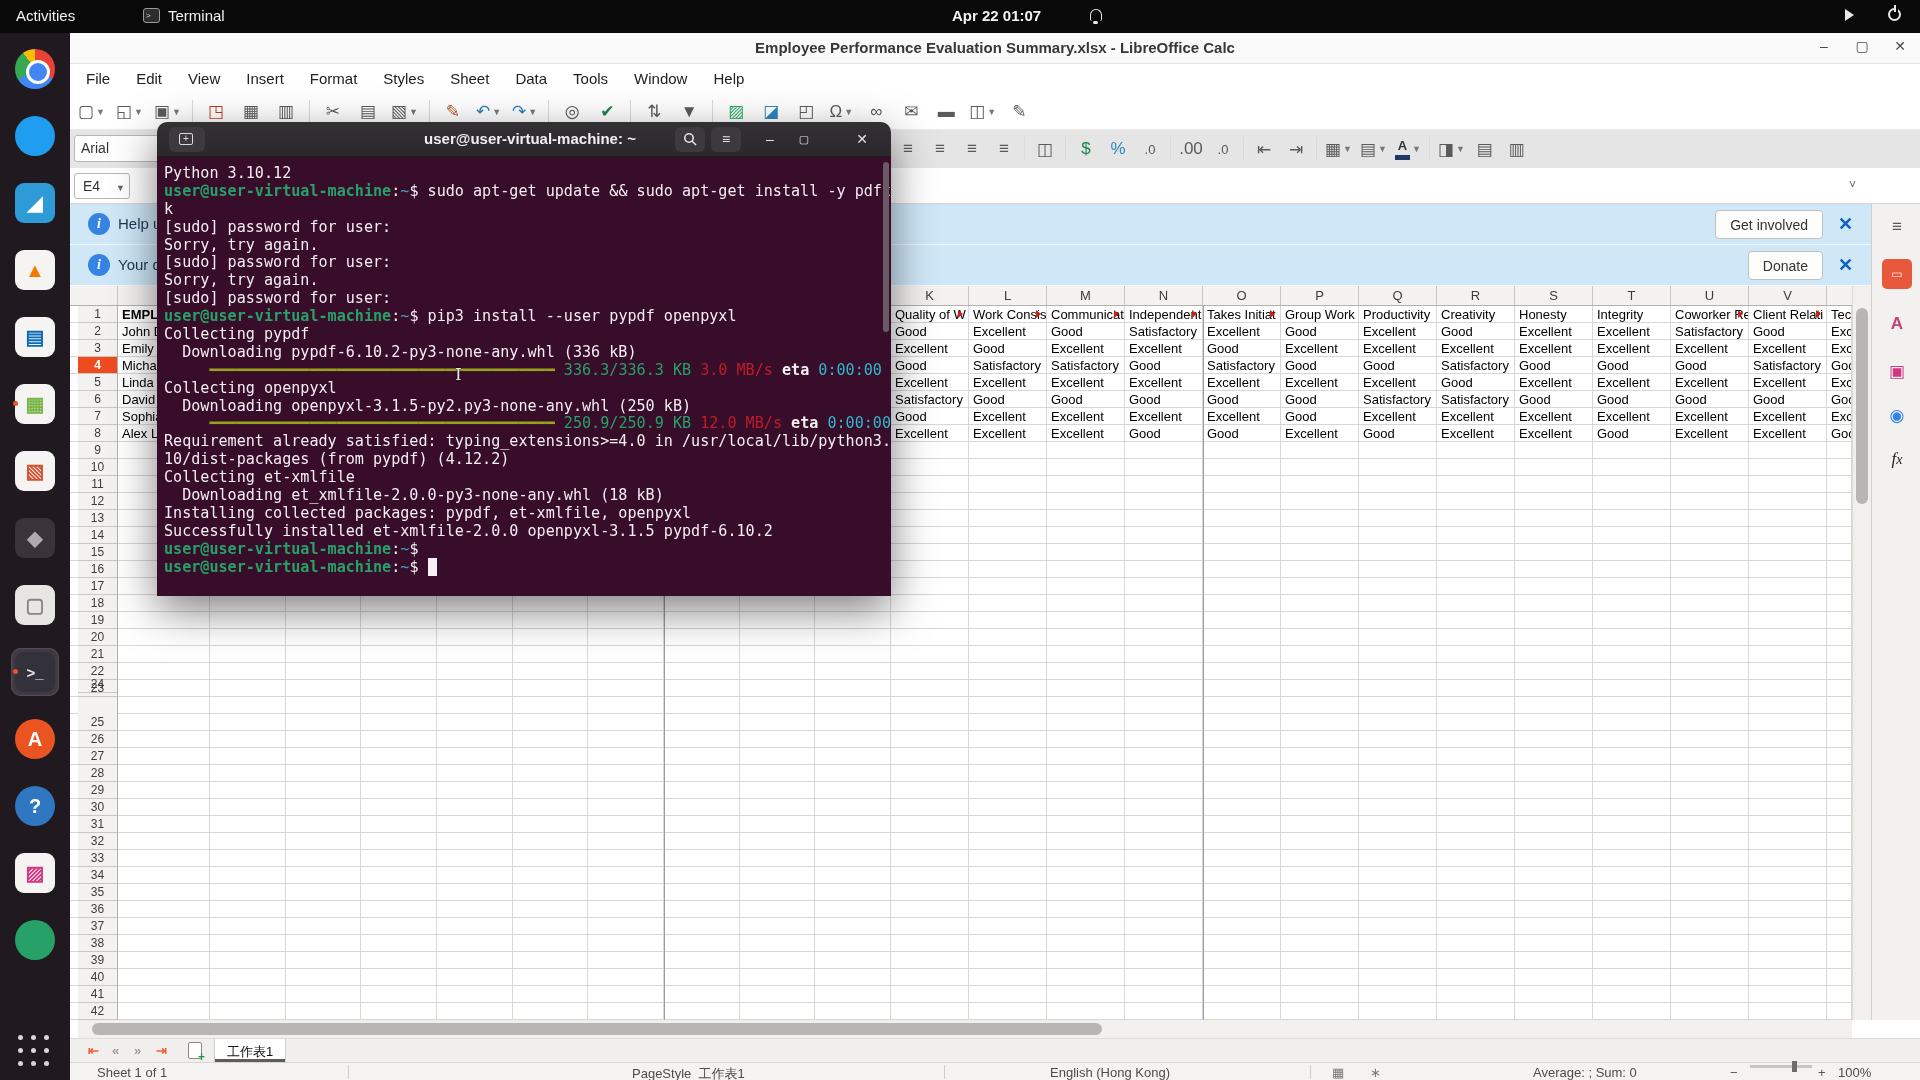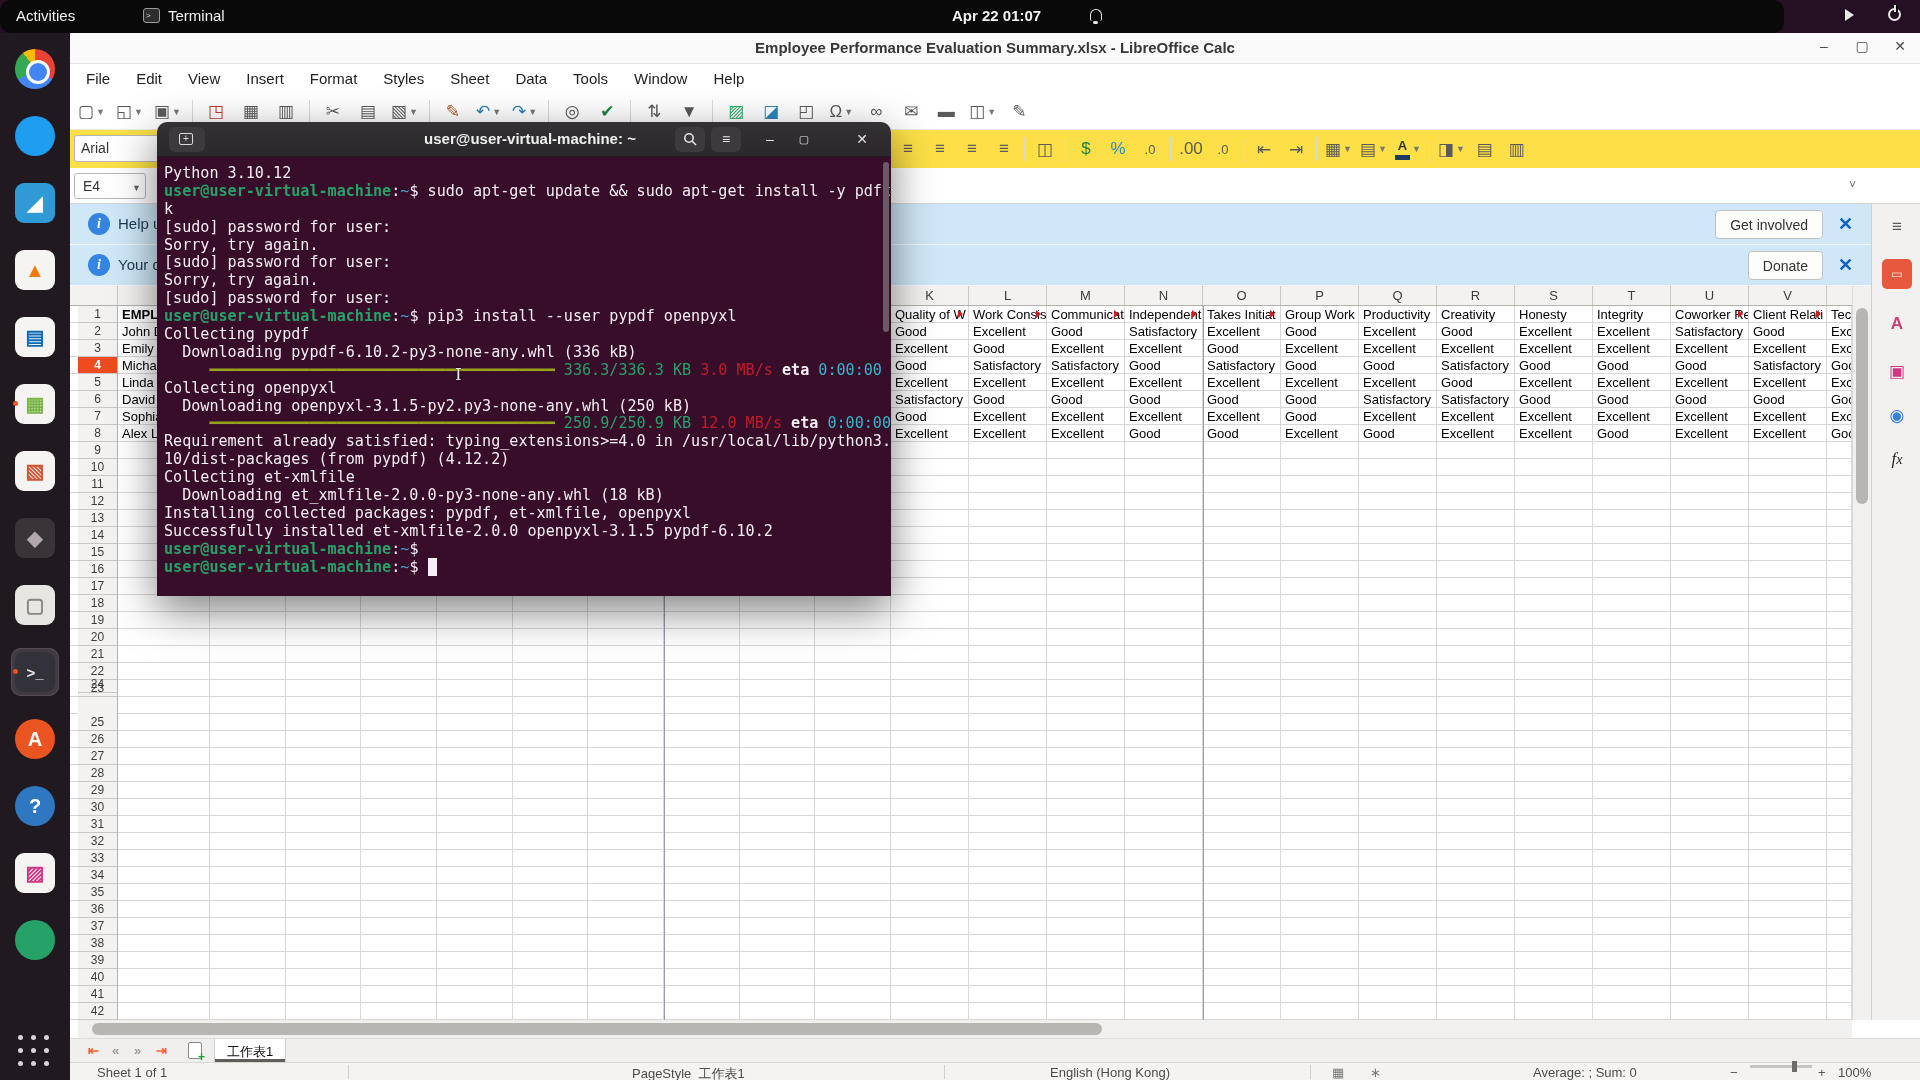--- a/index.html
+++ b/index.html
@@ -1,21 +1,21 @@
 <!DOCTYPE html>
 <html><head>
 <meta charset="utf-8">
 <style>
   * { margin:0; padding:0; box-sizing:border-box; }
   html,body { width:1920px; height:1080px; overflow:hidden; background:#000; }
   body { font-family:"Liberation Sans", sans-serif; }
   #screen { position:relative; width:1920px; height:1080px; background:#241022; overflow:hidden; }
 
   
-  #topbar { position:absolute; left:0; top:0; width:1784px; height:33px; background:#090909; color:#f2f2f2; z-index:60; font-size:15px;border-radius:11px; }
+  #topbar { position:absolute; left:0; top:0; width:1920px; height:33px; background:#090909; color:#f2f2f2; z-index:60; font-size:15px; }
   #topbar .activities { position:absolute; left:16px; top:7px; }
   #topbar .appgroup { position:absolute; left:143px; top:7px; display:flex; gap:8px; align-items:center; }
   .term-mini { width:17px; height:15px; background:#2d2d2d; border:1px solid #9a9a9a; border-radius:3px; color:#ddd; font-size:8px; line-height:13px; padding-left:2px; }
   #topbar .clock { position:absolute; left:952px; top:7px; font-weight:bold; }
   .bell { position:absolute; left:1090px; top:9px; width:12px; height:12px; border:1.5px solid #e8e8e8; border-bottom:none; border-radius:6px 6px 2px 2px; }
   .bell:after { content:""; position:absolute; left:2px; bottom:-3px; width:5px; height:3px; background:#e8e8e8; border-radius:2px; }
   .spk { position:absolute; left:1845px; top:9px; width:0; height:0; border:6px solid transparent; border-right:9px solid #e8e8e8; transform:rotate(180deg); }
   .pwr { position:absolute; left:1888px; top:8px; width:13px; height:13px; border:2px solid #e8e8e8; border-radius:50%; }
   .pwr:after { content:""; position:absolute; left:4px; top:-5px; width:2px; height:7px; background:#090909; border-left:2px solid #e8e8e8; }
 
@@ -36,28 +36,28 @@
   .winbtns { position:absolute; right:10px; top:5px; display:flex; gap:18px; color:#4a4a4a; font-size:14px; }
   .winbtns span { width:20px; text-align:center; }
 
   #menubar { position:absolute; left:0; top:31px; width:100%; height:30px; background:#fff; display:flex; gap:26px; padding:6px 0 0 16px; font-size:15px; color:#222; }
 
   #maintoolbar { position:absolute; left:0; top:61px; width:100%; height:36px; background:#fff; border-bottom:1px solid #ebe9e6; display:flex; align-items:center; gap:11px; padding-left:8px; }
   .tbi { display:flex; align-items:center; gap:2px; color:#5a5a5a; font-size:17px; min-width:24px; justify-content:center; }
   .tbi .dd { font-size:9px; color:#777; }
   .tsep { width:1px; height:24px; background:#dcdad7; }
 
-  #fmtbar { position:absolute; left:0; top:97px; width:100%; height:38px; background:#fde047; }
+  #fmtbar { position:absolute; left:0; top:97px; width:100%; height:38px; background:#e5e5e5; }
   .fontbox { position:absolute; left:4px; top:5px; width:112px; height:27px; border:1px solid #b9b6b2; border-radius:3px; font-size:14px; color:#333; padding:4px 6px; background:#fff; }
   .fontbox .dd { position:absolute; right:4px; top:9px; font-size:9px; color:#666; }
   #fmticons { position:absolute; left:826px; top:4px; display:flex; align-items:center; gap:8px; height:30px; }
   .swatch { width:15px; height:5px; background:#1f3864; display:block; margin-top:2px; }
 
   #nameboxrow { position:absolute; left:0; top:135px; width:100%; height:36px; background:#fff; border-bottom:1px solid #d8d5d2; }
-  .namebox { position:absolute; left:4px; top:5px; width:72px; height:26px; border:1px solid #b9b6b2; border-radius:3px; font-size:14px; color:#333; padding:4px 8px; }
+  .namebox { position:absolute; left:4px; top:5px; width:56px; height:26px; border:1px solid #b9b6b2; border-radius:3px; font-size:14px; color:#333; padding:4px 8px; }
   .namebox .dd { position:absolute; right:4px; top:9px; font-size:9px; color:#666; }
   .fbexpand { position:absolute; right:64px; top:10px; color:#666; font-size:12px; }
 
   .notif { position:absolute; left:0; width:1801px; height:41px; background:#cfe7f7; border-bottom:1px solid #f3f9fd; }
   .notif .ib { position:absolute; left:18px; top:9px; width:22px; height:22px; border-radius:50%; background:#3584e4; color:#fff; font-weight:bold; font-size:14px; text-align:center; line-height:22px; font-family:"Liberation Serif",serif; font-style:italic; }
   .notif .ntext { position:absolute; left:48px; top:11px; font-size:15px; color:#1a3a52; white-space:nowrap; }
   .notif .nbtn { position:absolute; top:6px; height:29px; background:#fdfdfc; border:1px solid #c4c1bd; border-radius:4px; font-size:14px; color:#333; padding:5px 14px; }
   .notif .nx { position:absolute; right:18px; top:9px; color:#0e63be; font-size:18px; font-weight:bold; }
 
   

